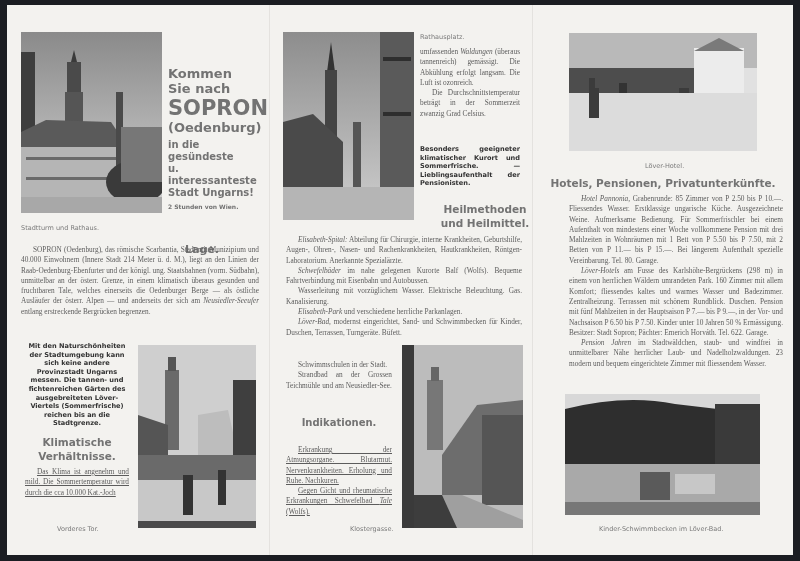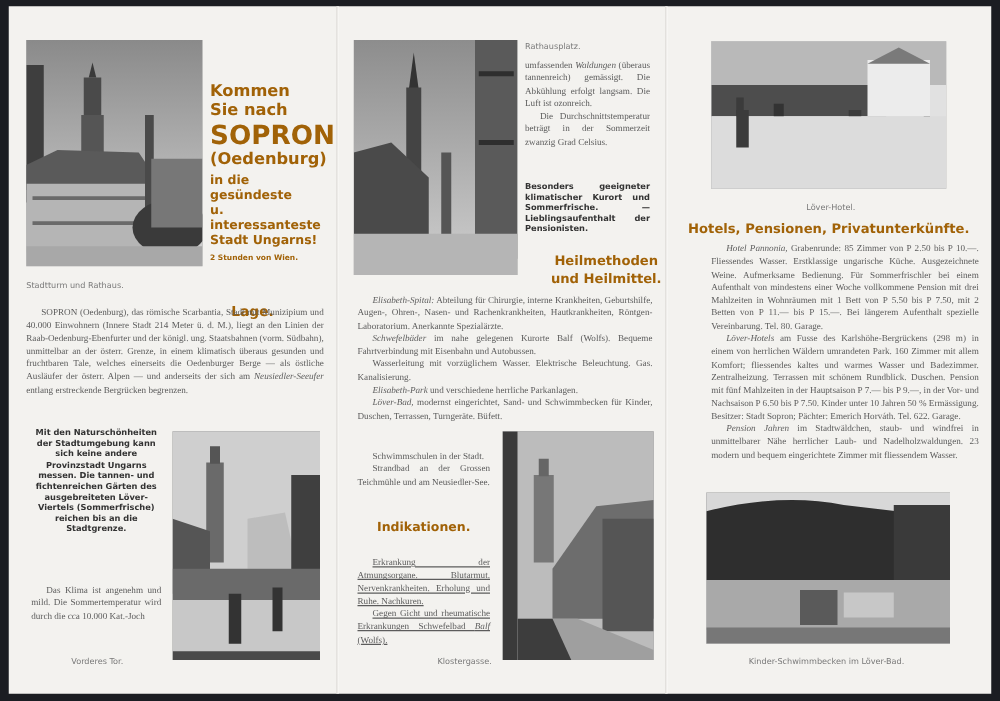--- a/index.html
+++ b/index.html
@@ -9,21 +9,21 @@
   .p1{left:0;width:263px;}
   .p2{left:263px;width:263px;}
   .p3{left:526px;width:260px;}
   .fold{position:absolute;top:0;width:2px;height:550px;background:linear-gradient(90deg,#dcdad6,#fbfaf8);}
   .serif{font-family:"Liberation Serif","DejaVu Serif",serif;color:#5c5c5c;}
   .photo{position:absolute;background:#9a9a9a;overflow:hidden;}
   .photo svg{display:block;width:100%;height:100%;}
   .cap{position:absolute;font-family:"DejaVu Sans","Liberation Sans",sans-serif;font-size:6.5px;color:#7a7a7a;}
   .txt{position:absolute;font-size:7.3px;line-height:10.3px;text-align:justify;}
   .txt p{margin:0;text-indent:12px;}
-  .h{position:absolute;font-family:"DejaVu Sans","Liberation Sans",sans-serif;font-weight:bold;color:#a16207;text-align:center;}
+  .h{position:absolute;font-family:"DejaVu Sans","Liberation Sans",sans-serif;font-weight:bold;color:#737373;text-align:center;}
   .bold-sm{position:absolute;font-family:"DejaVu Sans","Liberation Sans",sans-serif;font-weight:bold;font-size:6.6px;line-height:8.6px;color:#333;text-align:justify;}
   i{font-style:italic;}
 </style>
 </head>
 <body>
 
 <div class="sheet">
 
   <div class="panel p1">
     <div class="photo" style="left:14px;top:27px;width:141px;height:181px;">
@@ -62,21 +62,25 @@
       <div style="font-size:6px;line-height:12px;margin-top:2px;">2 Stunden von Wien.</div>
     </div>
 
     <div class="h" style="left:150px;top:222px;width:90px;font-size:11px;margin-top:16px;">Lage.</div>
     <div class="txt serif" style="left:14px;top:240px;width:238px;">
       <p><span>SOPRON (Oedenburg), das römische Scarbantia, Stadt mit Munizipium und 40.000 Einwohnern (Innere Stadt 214 Meter ü. d. M.), liegt an den Linien der Raab-Oedenburg-Ebenfurter und der königl. ung. Staatsbahnen (vorm. Südbahn), unmittelbar an der österr. Grenze, in einem klimatisch überaus gesunden und fruchtbaren Tale, welches einerseits die Oedenburger Berge — als östliche Ausläufer der österr. Alpen — und anderseits der sich am </span><i>Neusiedler-Seeufer</i><span> entlang erstreckende Bergrücken begrenzen.</span></p>
     </div>
 
     <div class="bold-sm" style="left:18px;top:337px;width:104px;text-align:center;">Mit den Naturschönheiten der Stadtumgebung kann sich keine andere Provinzstadt Ungarns messen. Die tannen- und fichtenreichen Gärten des ausgebreiteten Löver-Viertels (Sommerfrische) reichen bis an die Stadtgrenze.</div>
 
-    <div class="txt serif" style="left:18px;top:462px;width:104px;">
+    <div class="h" style="left:14px;top:430px;width:112px;font-size:10.5px;line-height:14px;">
+      <div>Klimatische</div>
+      <div>Verhältnisse.</div>
+    </div>
+    <div class="txt serif" style="left:18px;top:462px;width:104px;text-decoration:underline;">
       <p>Das Klima ist angenehm und mild. Die Sommertemperatur wird durch die cca 10.000 Kat.-Joch</p>
     </div>
     <div class="cap" style="left:50px;top:520px;">Vorderes Tor.</div>
 
     <div class="photo" style="left:131px;top:340px;width:118px;height:183px;">
       <svg viewBox="0 0 118 183" preserveAspectRatio="none">
         <rect width="118" height="183" fill="#cfcfcf"></rect>
         <rect x="27" y="25" width="14" height="80" fill="#6a6a6a"></rect>
         <rect x="30" y="12" width="8" height="14" fill="#555"></rect>
         <polygon points="0,70 30,80 30,130 0,130" fill="#555"></polygon>
@@ -134,21 +138,21 @@
       <p><i>Löver-Bad,</i><span> modernst eingerichtet, Sand- und Schwimmbecken für Kinder, Duschen, Terrassen, Turngeräte. Büfett.</span></p>
     </div>
     <div class="txt serif" style="left:16px;top:355px;width:106px;">
       <p>Schwimmschulen in der Stadt.</p>
       <p>Strandbad an der Grossen Teichmühle und am Neusiedler-See.</p>
     </div>
 
     <div class="h" style="left:16px;top:412px;width:106px;font-size:10px;">Indikationen.</div>
     <div class="txt serif" style="left:16px;top:440px;width:106px;text-decoration:underline;">
       <p>Erkrankung der Atmungsorgane. Blutarmut. Nervenkrankheiten. Erholung und Ruhe. Nachkuren.</p>
-      <p><span>Gegen Gicht und rheumatische Erkrankungen Schwefelbad </span><i>Balf</i><span> (Wolfs).</span></p>
+      <p><span>Gegen Gicht und rheumatische Erkrankungen Schwefelbad </span><i>Tale</i><span> (Wolfs).</span></p>
     </div>
     <div class="cap" style="left:80px;top:520px;">Klostergasse.</div>
 
     <div class="photo" style="left:132px;top:340px;width:121px;height:183px;">
       <svg viewBox="0 0 121 183" preserveAspectRatio="none">
         <rect width="121" height="183" fill="#bcbcbc"></rect>
         <rect x="0" y="0" width="12" height="183" fill="#3a3a3a"></rect>
         <rect x="25" y="35" width="16" height="70" fill="#777"></rect>
         <rect x="29" y="22" width="8" height="14" fill="#666"></rect>
         <polygon points="40,110 75,60 121,55 121,150 40,150" fill="#6d6d6d"></polygon>

